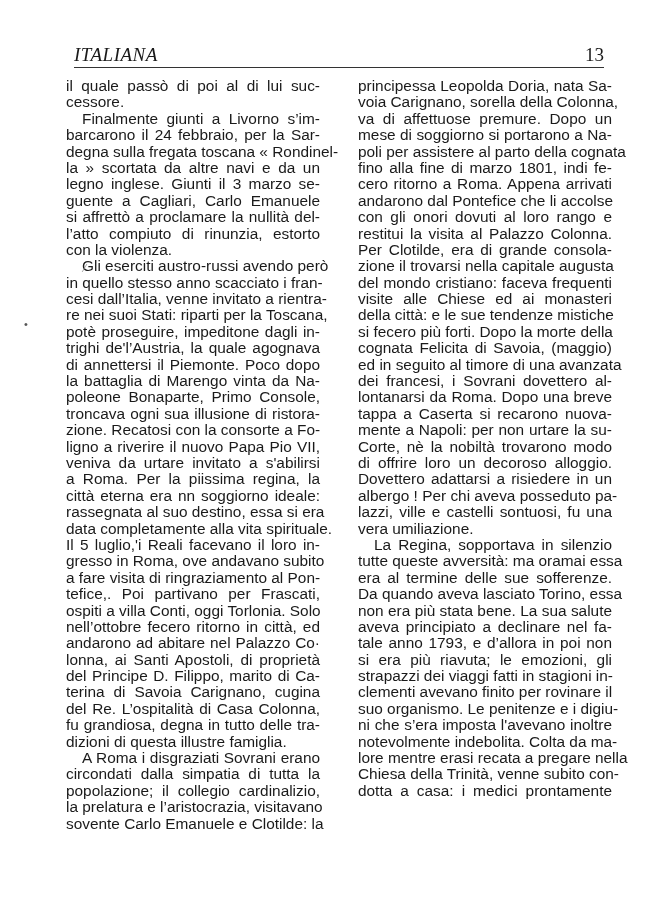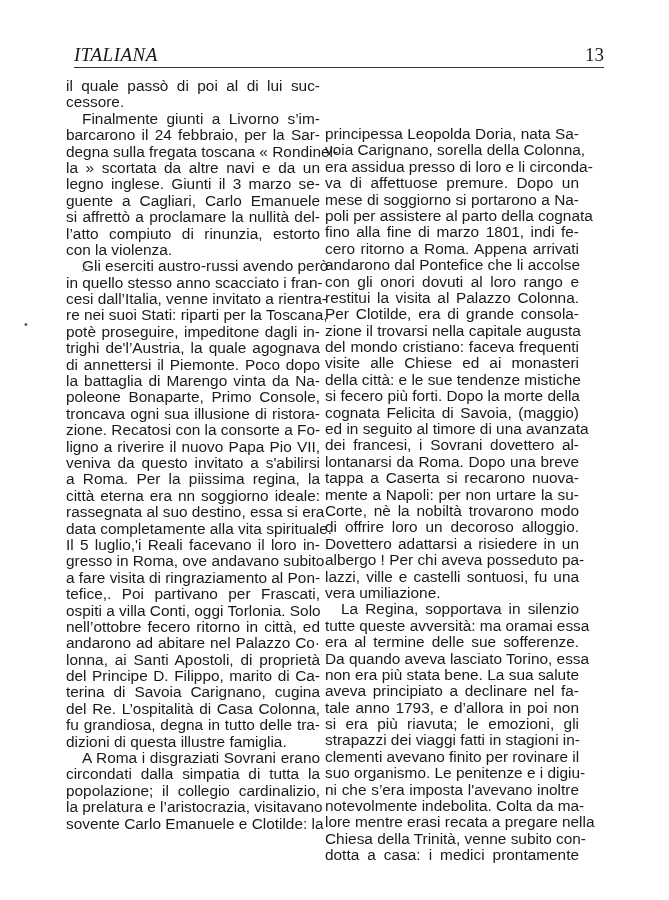--- a/index.html
+++ b/index.html
@@ -20,21 +20,21 @@
   }
   .rule {
     position: absolute; left: 74px; top: 67px; width: 530px; height: 0;
     border-top: 1.5px solid #333;
   }
   .column {
     position: absolute; top: 78px; width: 254px;
     font-size: 15.4px; line-height: 16.4px; font-family: "Liberation Sans Narrow", "Liberation Sans", sans-serif;
   }
   .col-left { left: 66px; }
-  .col-right { left: 325px; margin-top: 48px; }
+  .col-right { left: 358px; }
   .line {
     display: block; text-align: justify; text-align-last: justify; white-space: nowrap;
     height: 16.4px; overflow: visible;
   }
   .line.last { text-align-last: left; }
   .line.indent { padding-left: 16px; }
   .mark {
     position: absolute; color: #555; font-size: 11px;
   }
 </style>
@@ -64,21 +64,21 @@
     <span class="line">cesi dall’Italia, venne invitato a rientra-</span>
     <span class="line">re nei suoi Stati: riparti per la Toscana,</span>
     <span class="line">potè proseguire, impeditone dagli in-</span>
     <span class="line">trighi de'l’Austria, la quale agognava</span>
     <span class="line">di annettersi il Piemonte. Poco dopo</span>
     <span class="line">la battaglia di Marengo vinta da Na-</span>
     <span class="line">poleone Bonaparte, Primo Console,</span>
     <span class="line">troncava ogni sua illusione di ristora-</span>
     <span class="line">zione. Recatosi con la consorte a Fo-</span>
     <span class="line">ligno a riverire il nuovo Papa Pio VII,</span>
-    <span class="line">veniva da questo invitato a s'abilirsi</span>
+    <span class="line">veniva da urtare invitato a s'abilirsi</span>
     <span class="line">a Roma. Per la piissima regina, la</span>
     <span class="line">città eterna era nn soggiorno ideale:</span>
     <span class="line">rassegnata al suo destino, essa si era</span>
     <span class="line">data completamente alla vita spirituale.</span>
     <span class="line">Il 5 luglio,'i Reali facevano il loro in-</span>
     <span class="line">gresso in Roma, ove andavano subito</span>
     <span class="line">a fare visita di ringraziamento al Pon-</span>
     <span class="line">tefice,. Poi partivano per Frascati,</span>
     <span class="line">ospiti a villa Conti, oggi Torlonia. Solo</span>
     <span class="line">nell’ottobre fecero ritorno in città, ed</span>
@@ -91,21 +91,20 @@
     <span class="line last">dizioni di questa illustre famiglia.</span>
     <span class="line indent">A Roma i disgraziati Sovrani erano</span>
     <span class="line">circondati dalla simpatia di tutta la</span>
     <span class="line">popolazione; il collegio cardinalizio,</span>
     <span class="line">la prelatura e l’aristocrazia, visitavano</span>
     <span class="line">sovente Carlo Emanuele e Clotilde: la</span>
   </div>
 <div class="column col-right" id="col-right">
     <span class="line">principessa Leopolda Doria, nata Sa-</span>
     <span class="line">voia Carignano, sorella della Colonna,</span>
-    <span class="line">era assidua presso di loro e li circonda-</span>
     <span class="line">va di affettuose premure. Dopo un</span>
     <span class="line">mese di soggiorno si portarono a Na-</span>
     <span class="line">poli per assistere al parto della cognata</span>
     <span class="line">fino alla fine di marzo 1801, indi fe-</span>
     <span class="line">cero ritorno a Roma. Appena arrivati</span>
     <span class="line">andarono dal Pontefice che li accolse</span>
     <span class="line">con gli onori dovuti al loro rango e</span>
     <span class="line">restitui la visita al Palazzo Colonna.</span>
     <span class="line">Per Clotilde, era di grande consola-</span>
     <span class="line">zione il trovarsi nella capitale augusta</span>

